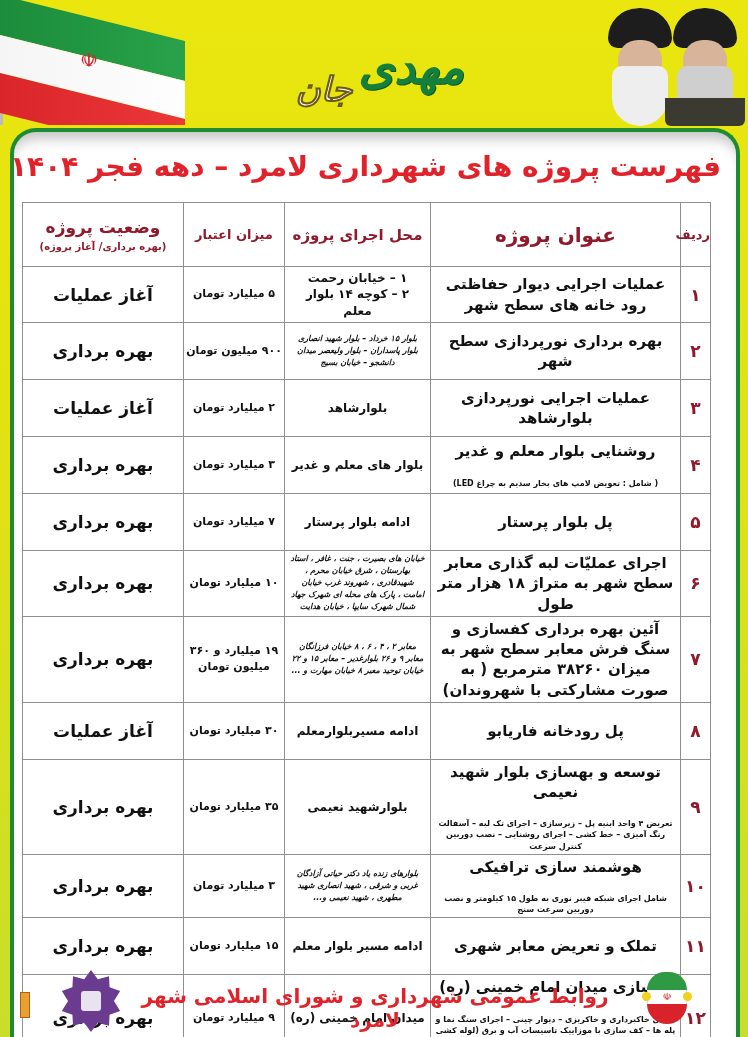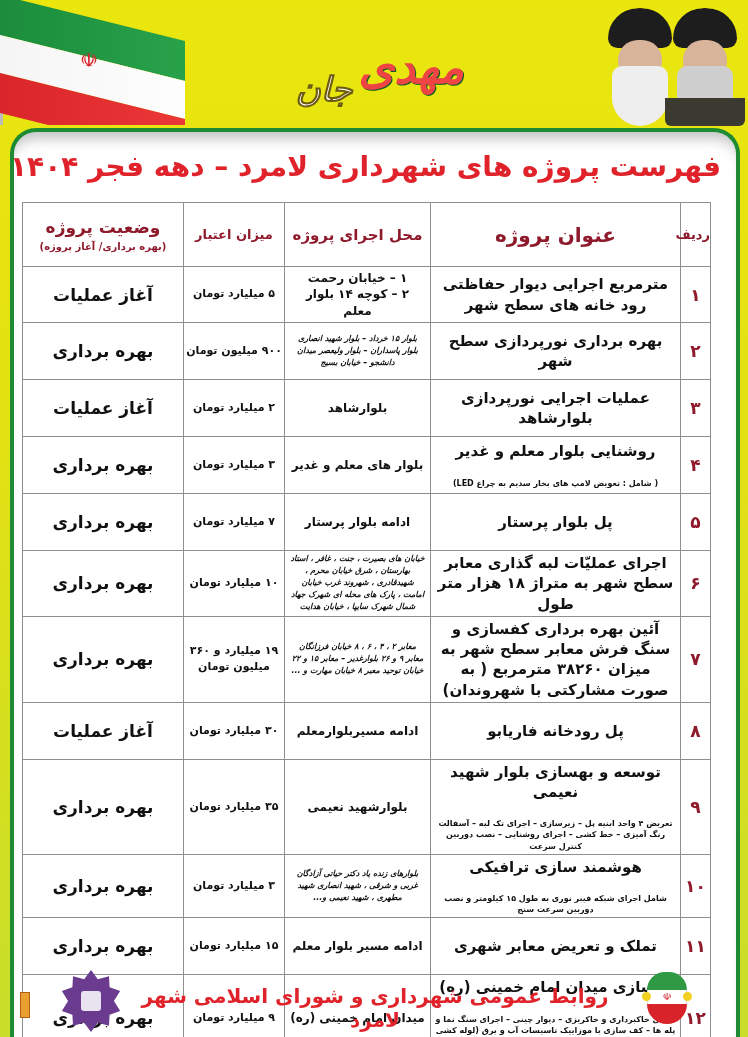--- a/index.html
+++ b/index.html
@@ -14,21 +14,21 @@
   .flag { position: absolute; left: 0; top: 0; width: 185px; height: 125px; overflow: hidden; }
   .flag .stripe { position: absolute; left: -20px; width: 230px; transform: skewY(14deg); transform-origin: left top; }
   .flag .g { top: -10px; height: 40px; background: linear-gradient(90deg,#1a8a3a,#2aa54c); }
   .flag .w { top: 30px; height: 38px; background: linear-gradient(90deg,#f4f4f4,#ffffff); }
   .flag .r { top: 68px; height: 40px; background: linear-gradient(90deg,#d8232a,#ee3a3a); }
   .flag .emblem { position: absolute; left: 80px; top: 48px; color: #d8232a; font-size: 20px; font-weight: bold; }
   .flag .pole { position: absolute; left: 0; top: 0; width: 3px; height: 125px; background: #bbb; }
 
   .slogan { position: absolute; left: 250px; top: 22px; width: 260px; height: 90px; direction: rtl;
     display: flex; align-items: center; justify-content: center; gap: 6px; font-family: "DejaVu Serif", serif; font-weight: bold; font-style: italic; }
-  .slogan .s1 { color: #ef4444; font-size: 46px; text-shadow: 1px 1px 0 #0b5a26; }
+  .slogan .s1 { color: #15803d; font-size: 46px; text-shadow: 1px 1px 0 #0b5a26; }
   .slogan .s2 { color: #ffffff; font-size: 34px; margin-top: 44px; -webkit-text-stroke: 1px #6b5a10; }
   .slogan .s3 { color: #e0262c; font-size: 46px; text-shadow: 1px 1px 0 #8a1014; }
 
   .portrait { position: absolute; top: 8px; width: 80px; height: 118px; border-radius: 40px 40px 6px 6px; overflow: hidden; }
   .portrait .turban { position: absolute; left: 8px; top: 0; width: 64px; height: 40px; background: #1d1d1d; border-radius: 32px 32px 10px 10px; }
   .portrait .face { position: absolute; left: 18px; top: 32px; width: 44px; height: 42px; background: #d8b49a; border-radius: 20px; }
   .portrait .beard { position: absolute; left: 12px; top: 58px; width: 56px; height: 60px; background: #eeeeee; border-radius: 10px 10px 28px 28px; }
   .portrait.p1 { left: 600px; }
   .portrait.p2 { left: 665px; }
   .portrait.p2 .beard { background: #cfcfcf; }
@@ -120,21 +120,21 @@
         <span>وضعیت پروژه</span>
         <span class="sub">(بهره برداری/ آغاز پروژه)</span>
       </th>
     </tr>
   </thead>
   <tbody id="rows">
 
   <tr class="row r1">
     <td class="idx">۱</td>
     <td class="title">
-      <span>مترمربع اجرایی دیوار حفاظتی رود خانه های سطح شهر</span>
+      <span>عملیات اجرایی دیوار حفاظتی رود خانه های سطح شهر</span>
       
     </td>
     <td class="loc">۱ – خیابان رحمت<br>۲ – کوچه ۱۴ بلوار معلم</td>
     <td class="budget">۵ میلیارد تومان</td>
     <td class="status">آغاز عملیات</td>
   </tr>
 
   <tr class="row">
     <td class="idx">۲</td>
     <td class="title">

